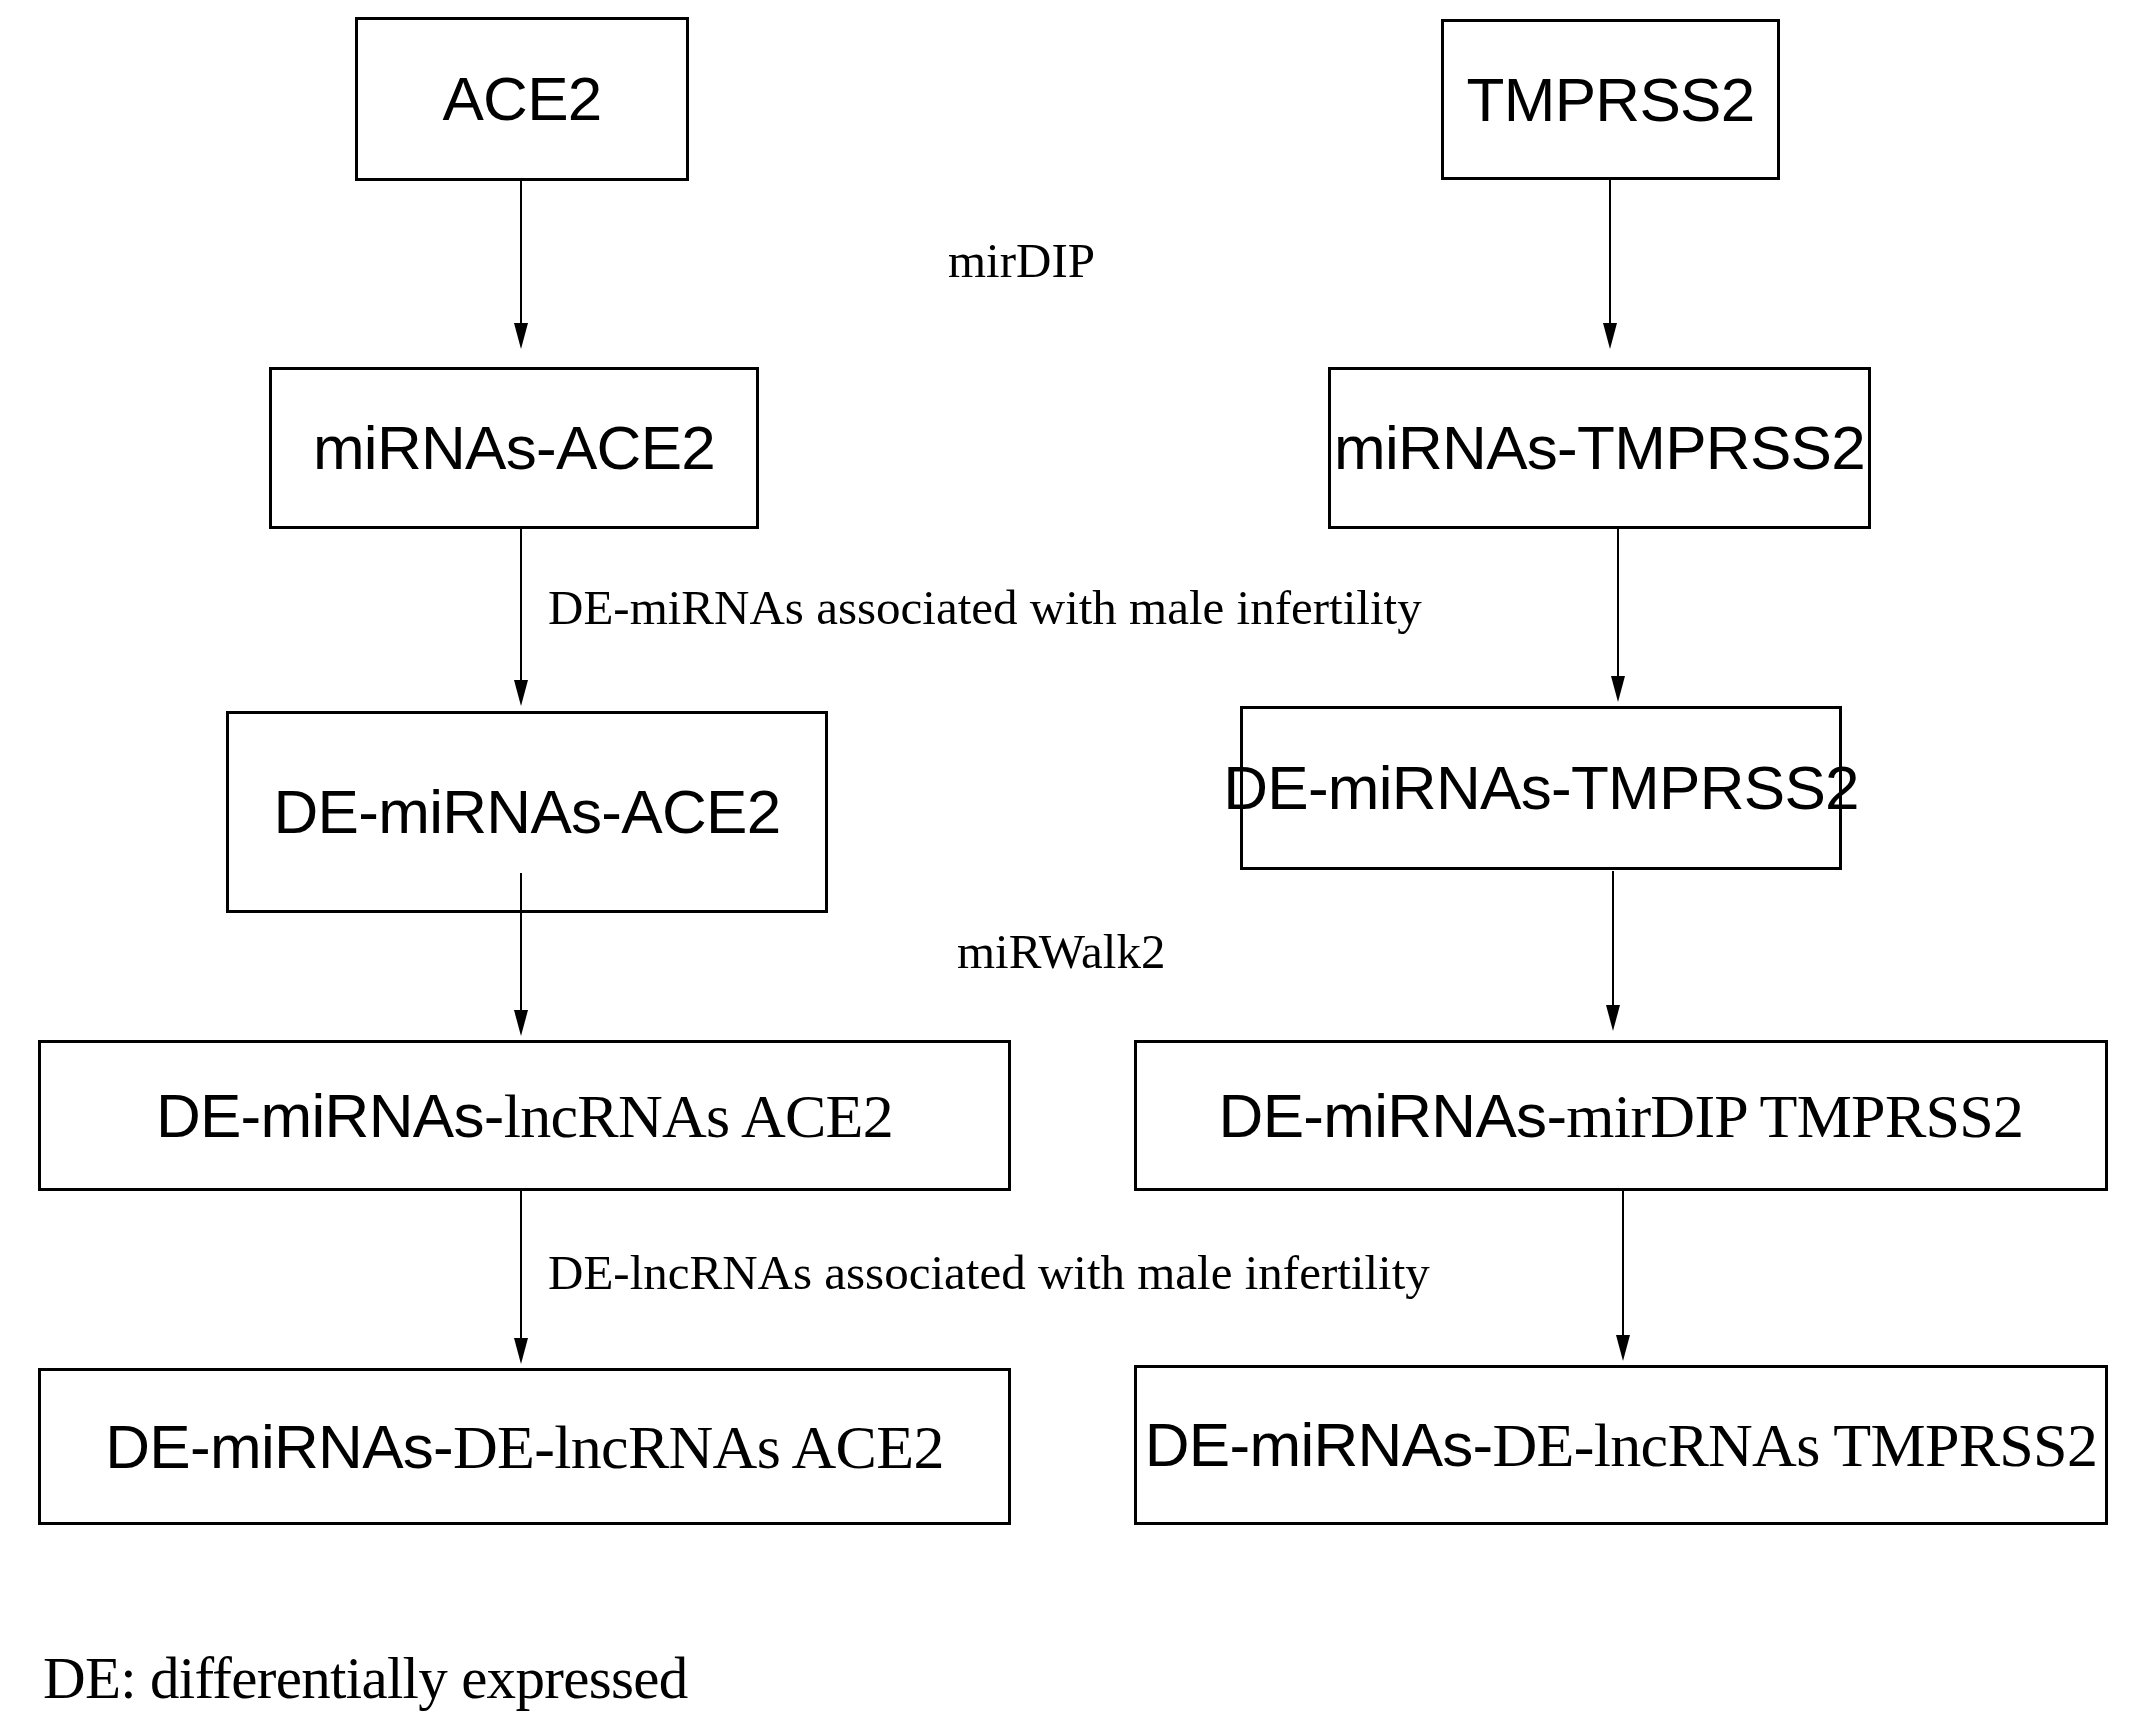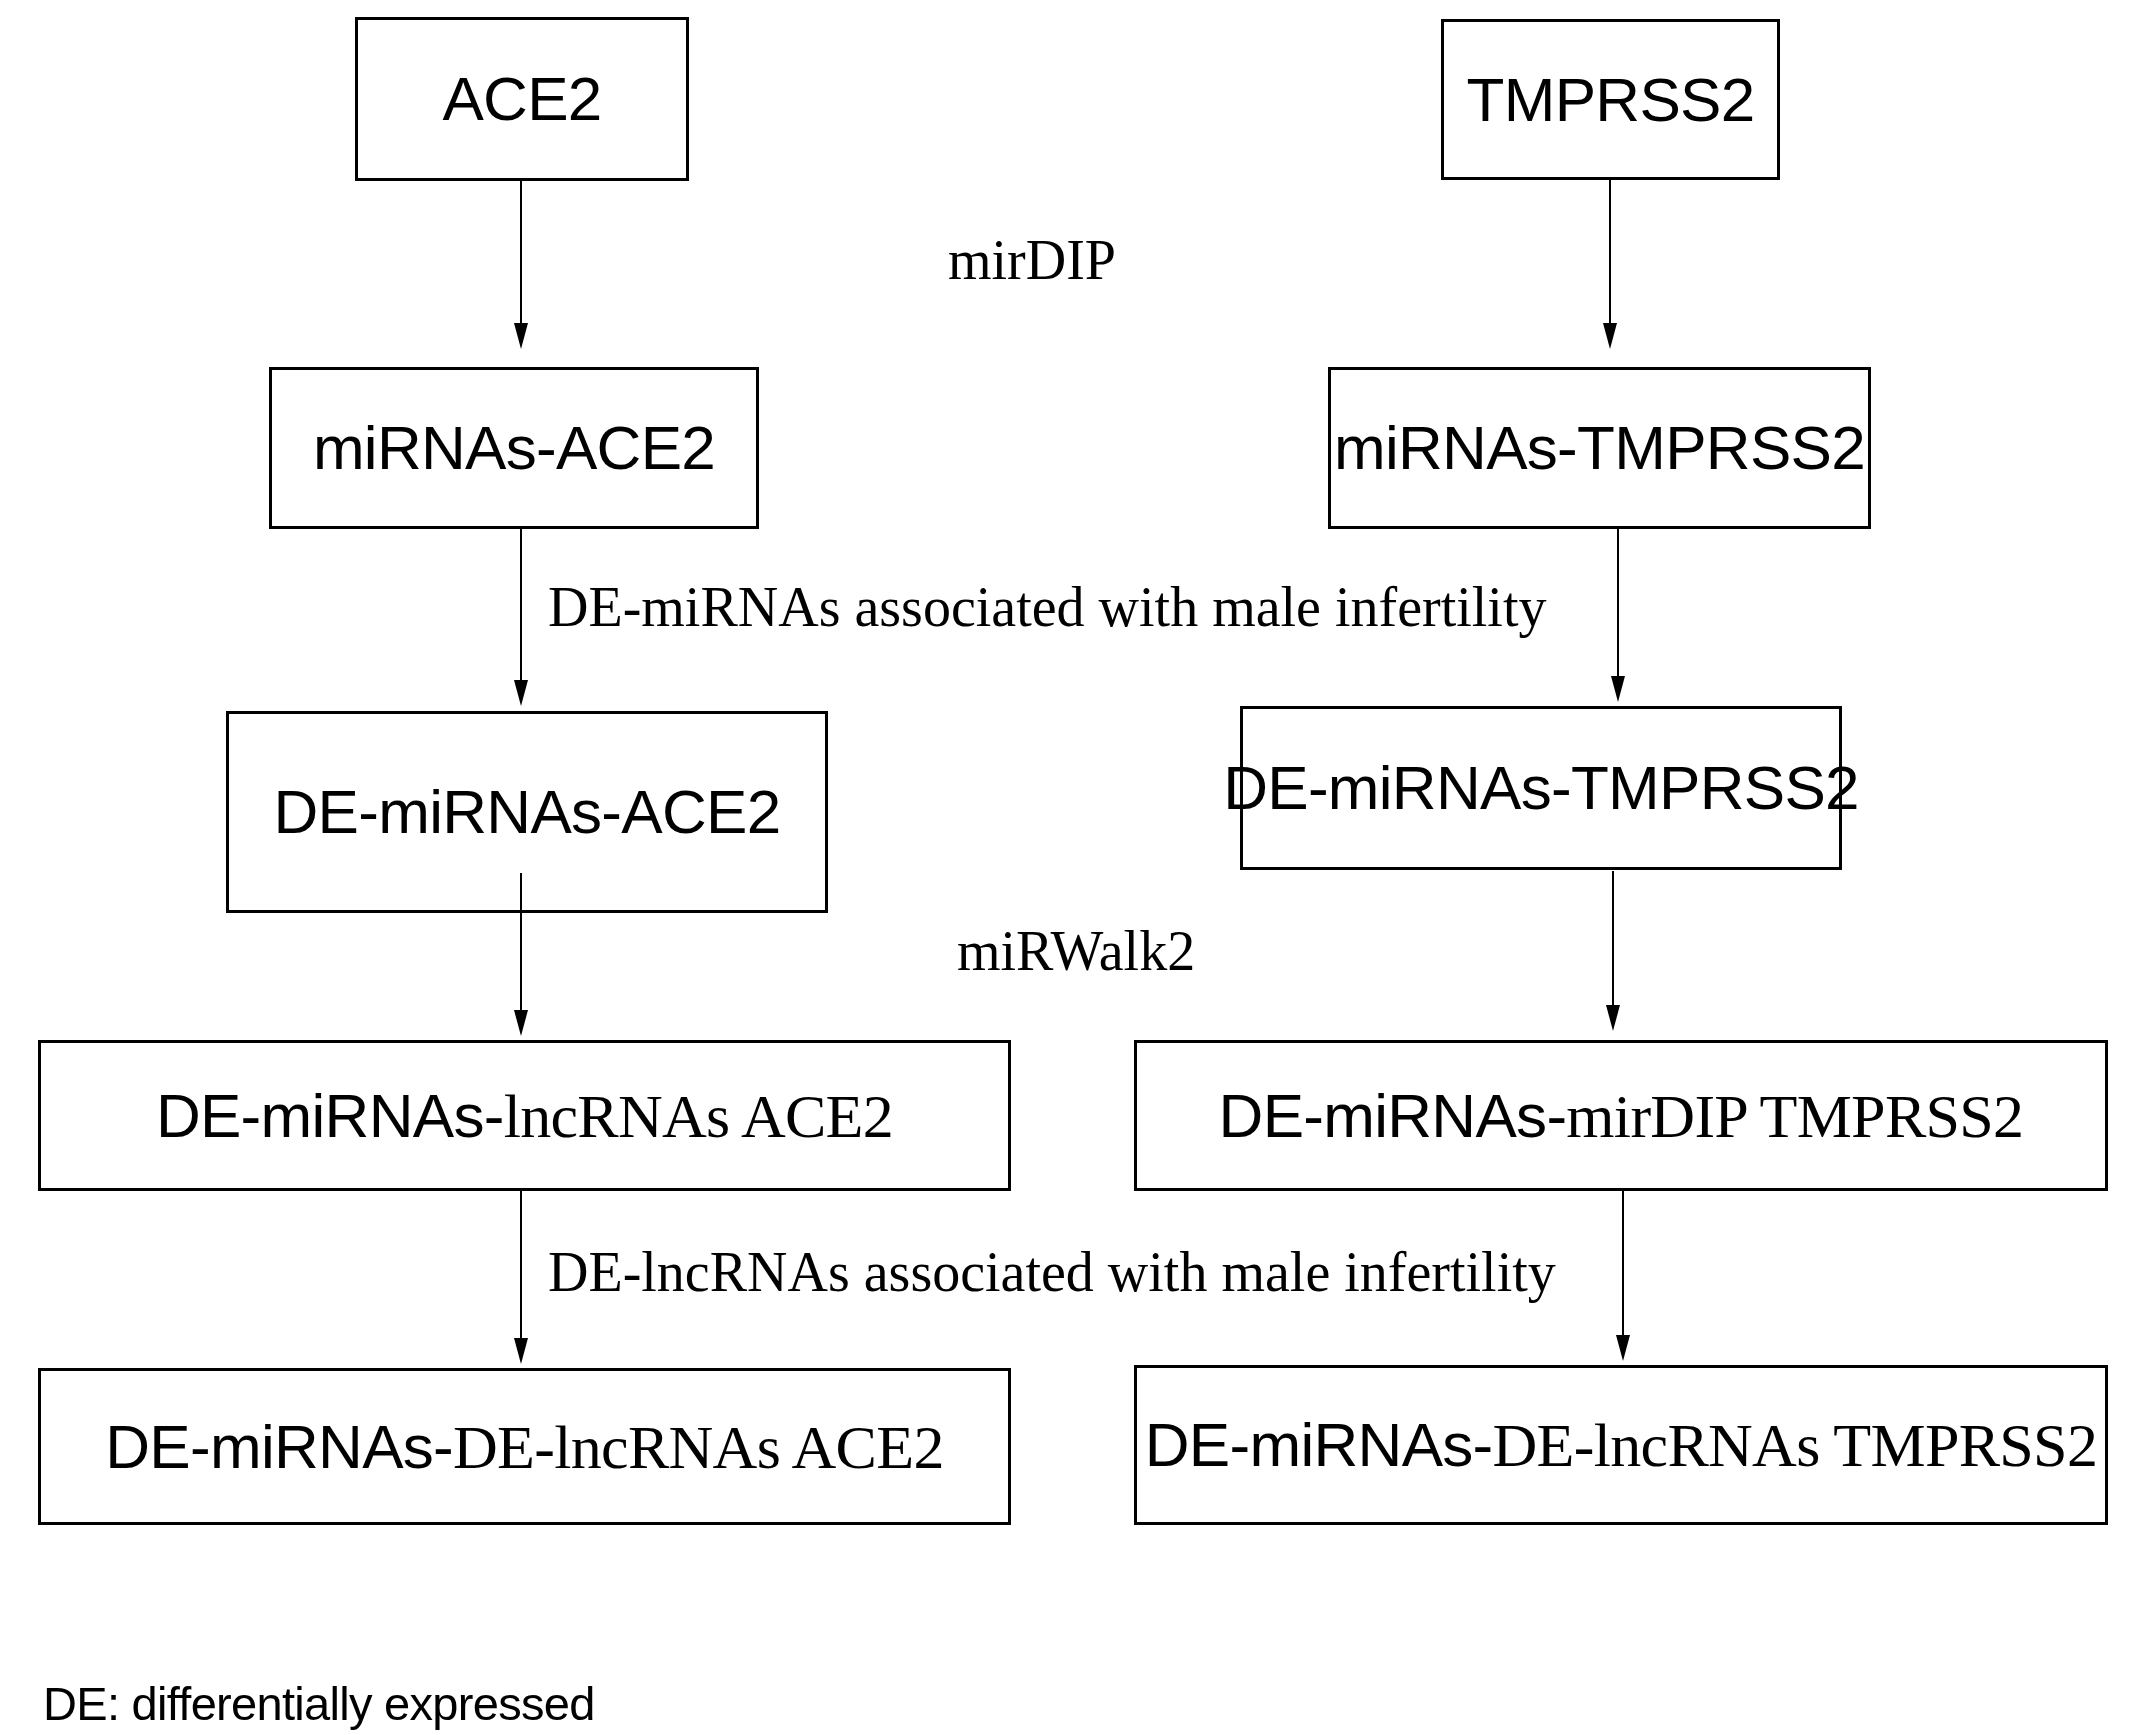--- a/index.html
+++ b/index.html
@@ -50,35 +50,34 @@
     width: 0;
     height: 0;
     border-left: 7.5px solid transparent;
     border-right: 7.5px solid transparent;
     border-top: 26px solid #000000;
   }
   .ann {
     position: absolute;
     transform: translateY(-50%);
     font-family: "Liberation Serif", serif;
-    font-size: 56px;
+    font-size: 49px;
     line-height: 1;
     white-space: nowrap;
     color: #000000;
   }
   .footnote {
     position: absolute;
     transform: translateY(-50%);
-    font-family: Liberation Sans, sans-serif;
-    font-size: 47px;
+    font-family: Liberation Serif, serif;
+    font-size: 59px;
     letter-spacing: -0.7px;
     line-height: 1;
     white-space: nowrap;
     color: #000000;
-    margin-top: 25px;
   }
 </style>
 </head>
 <body>
 
 <div class="canvas">
 
   <div class="box" style="left:355px; top:17px; width:334px; height:164px;">
     <span class="sans">ACE2</span>
   </div>

